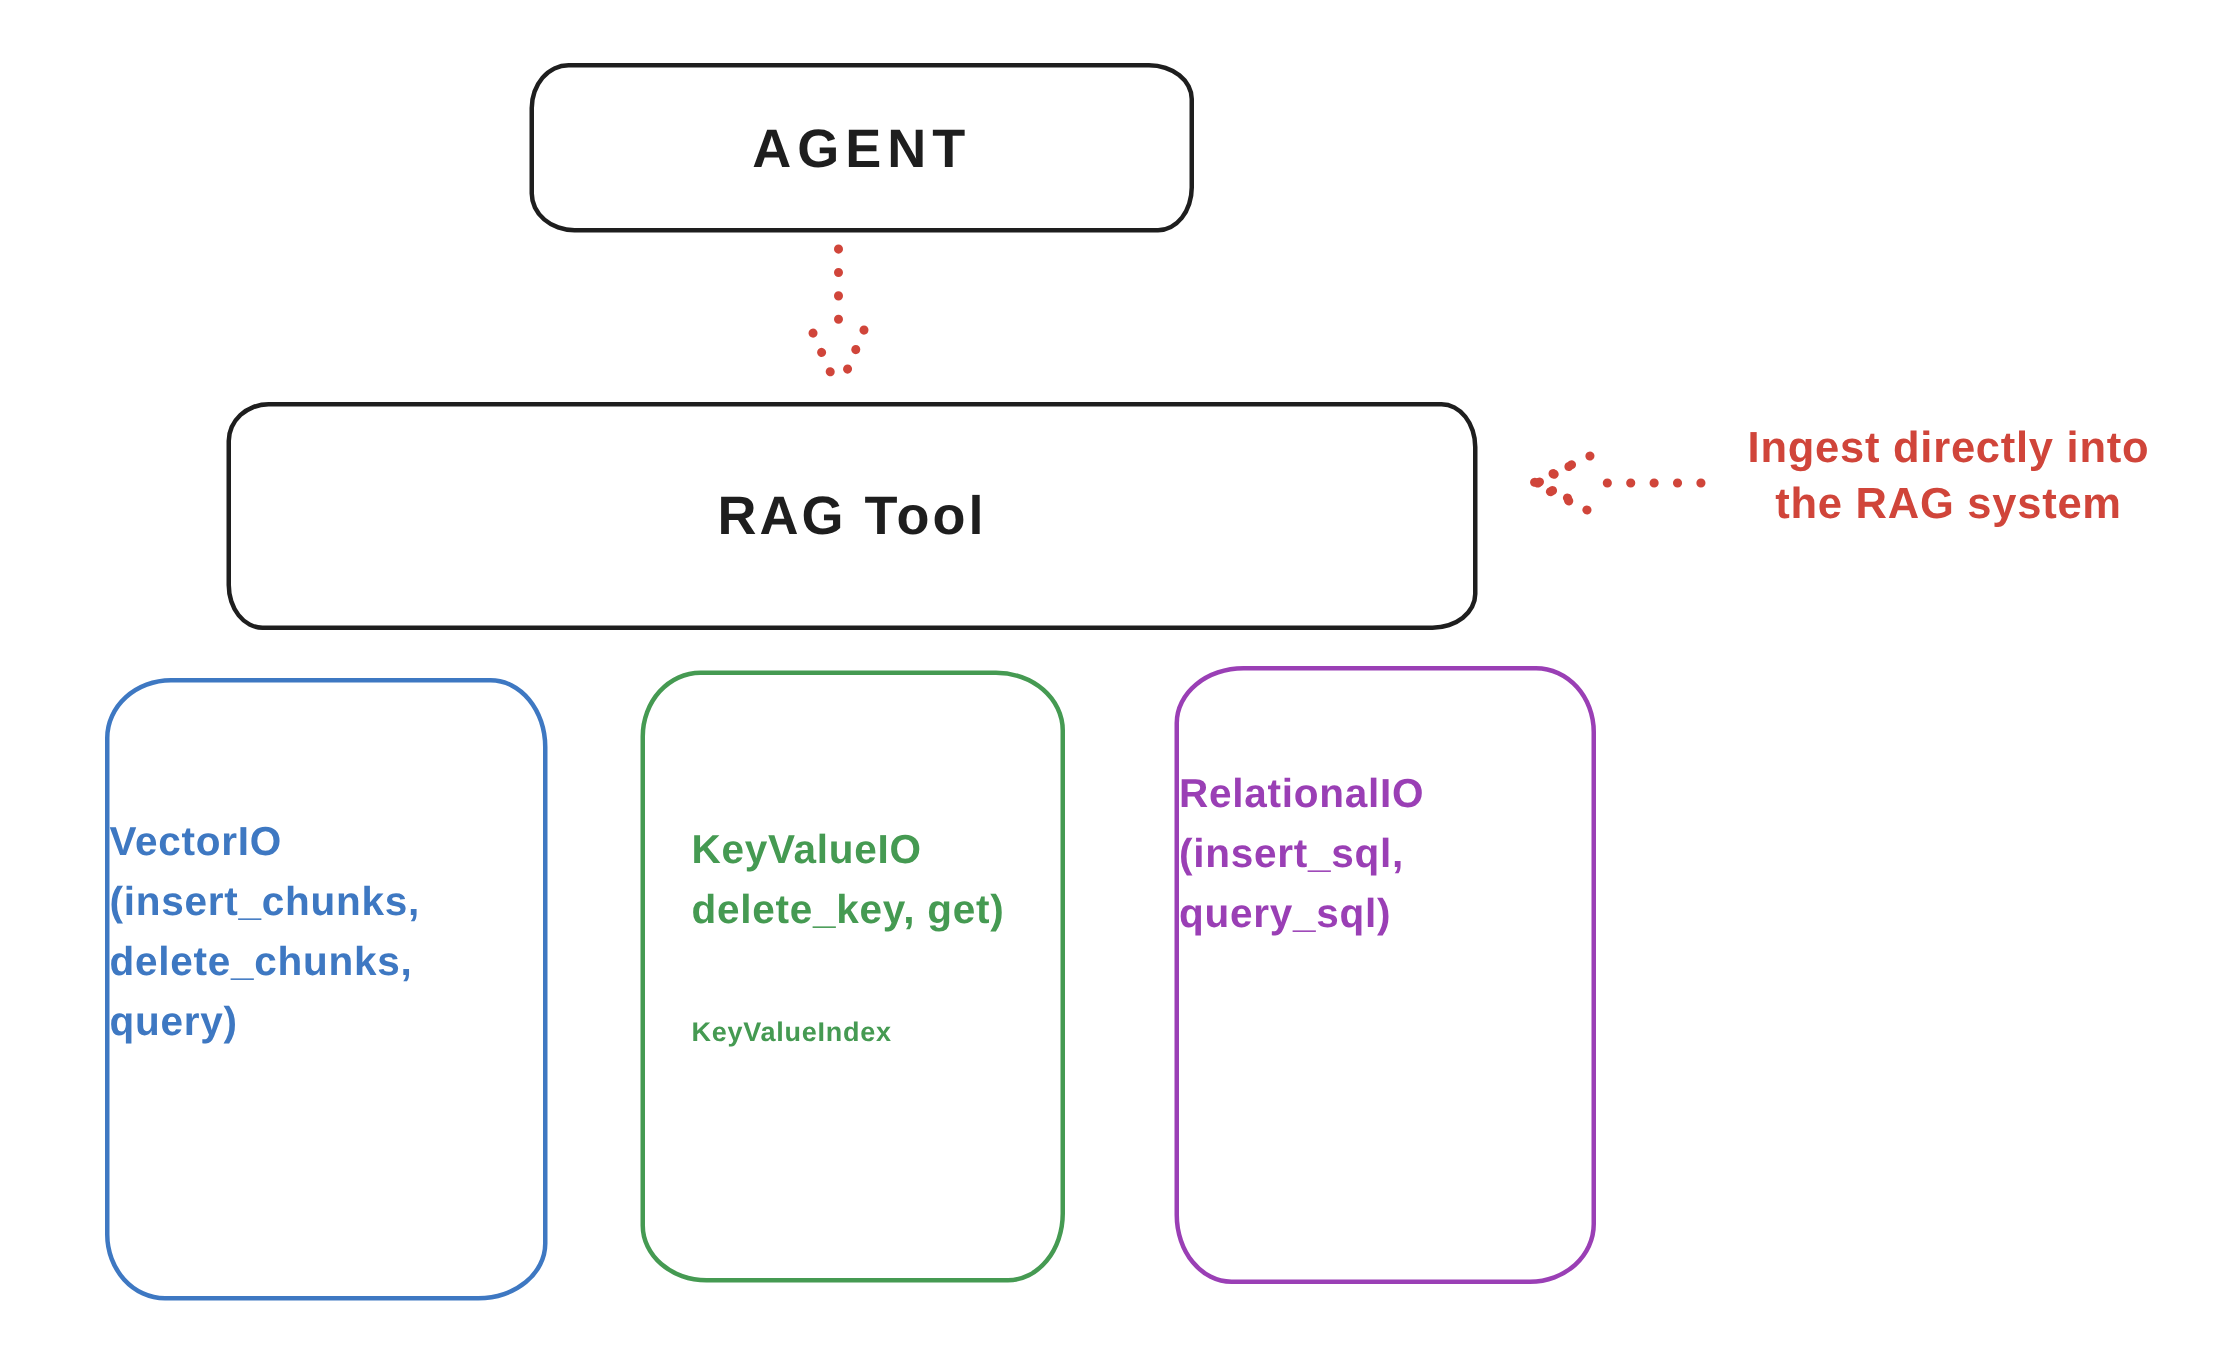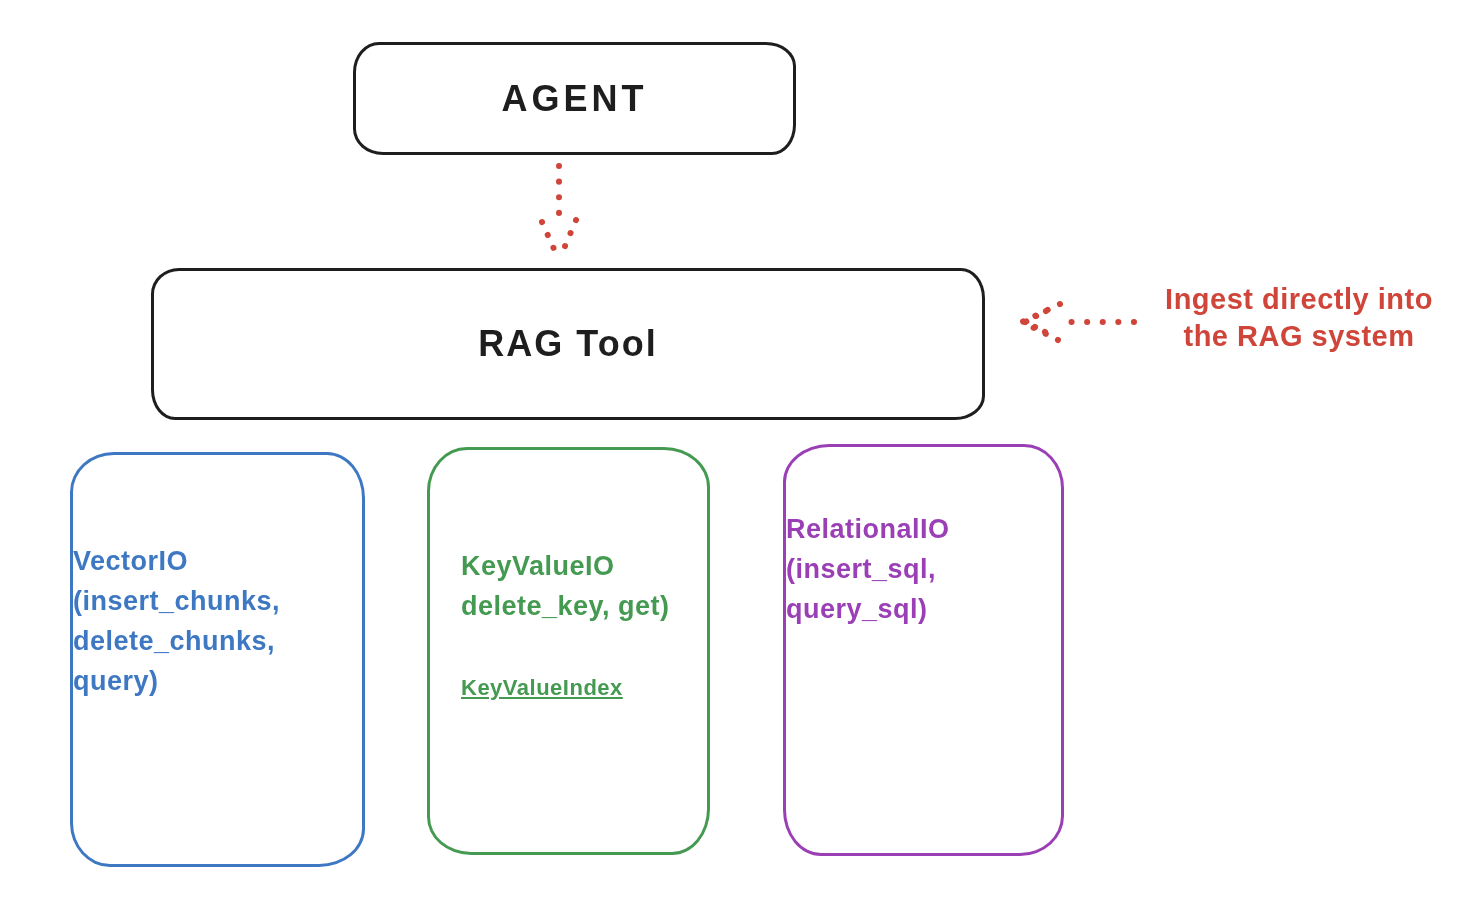--- a/index.html
+++ b/index.html
@@ -77,25 +77,24 @@
     color: #9a3fb5;
     padding-top: 62px;
   }
   .io-line {
     font-size: 27px;
     font-weight: 600;
     line-height: 40px;
     letter-spacing: 0.5px;
   }
   .io-footer {
-    font-size: 22px;
+    font-size: 18px;
     font-weight: 600;
     line-height: 40px;
     letter-spacing: 0.5px;
-    text-decoration: underline;
   }
   .io-vector .io-footer { margin-top: 36px; }
   .io-keyvalue .io-footer { margin-top: 42px; }
   .io-relational .io-footer { margin-top: 42px; }
   
   .annotation {
     position: absolute;
     left: 1126px; top: 281px;
     width: 346px;
     text-align: center;

